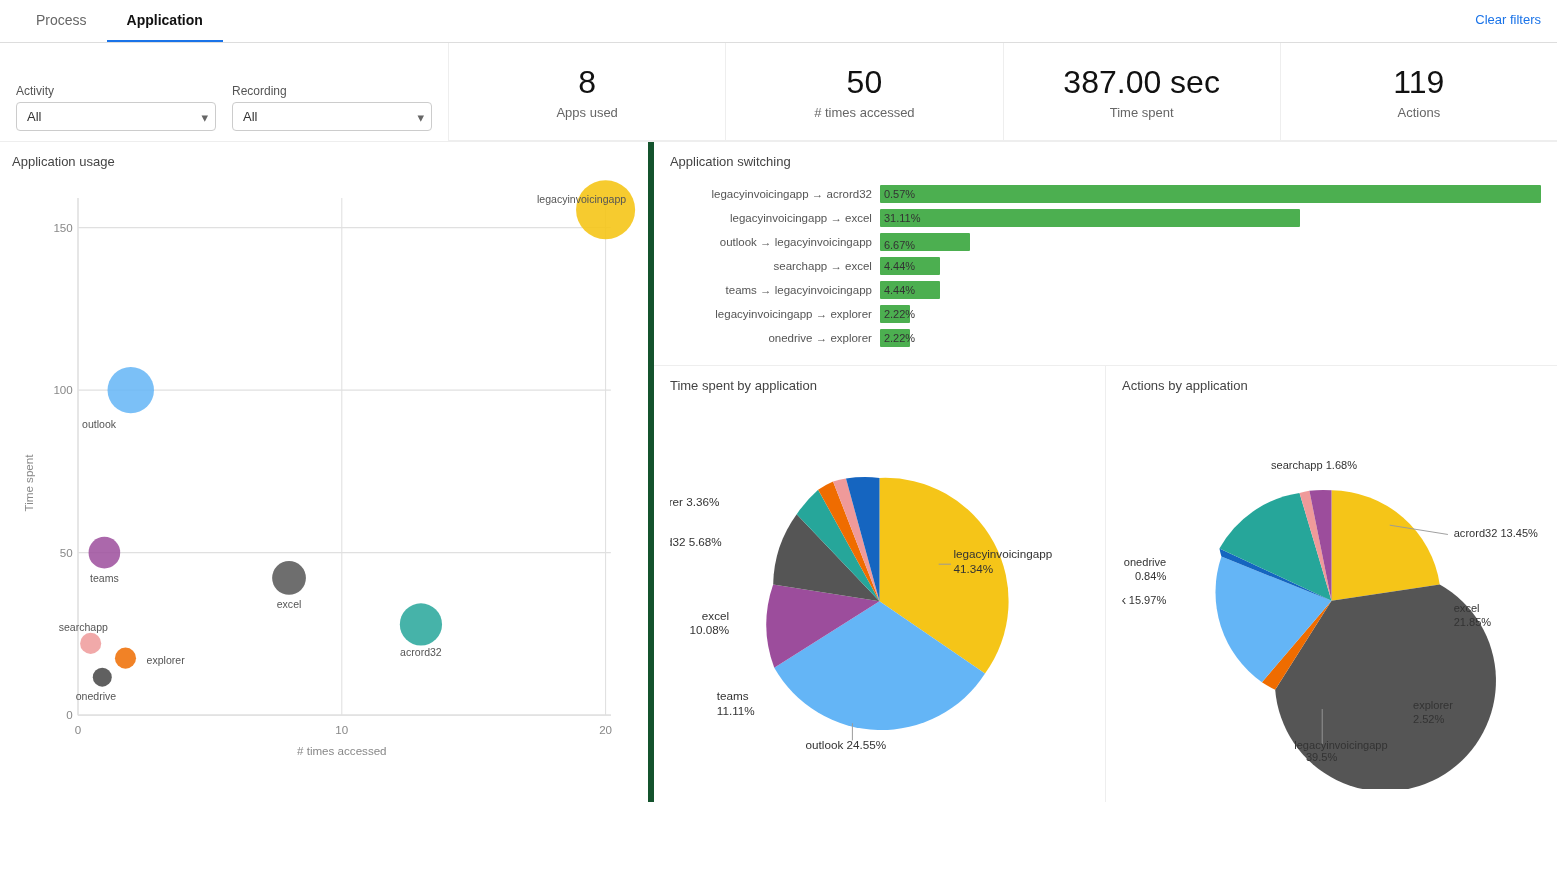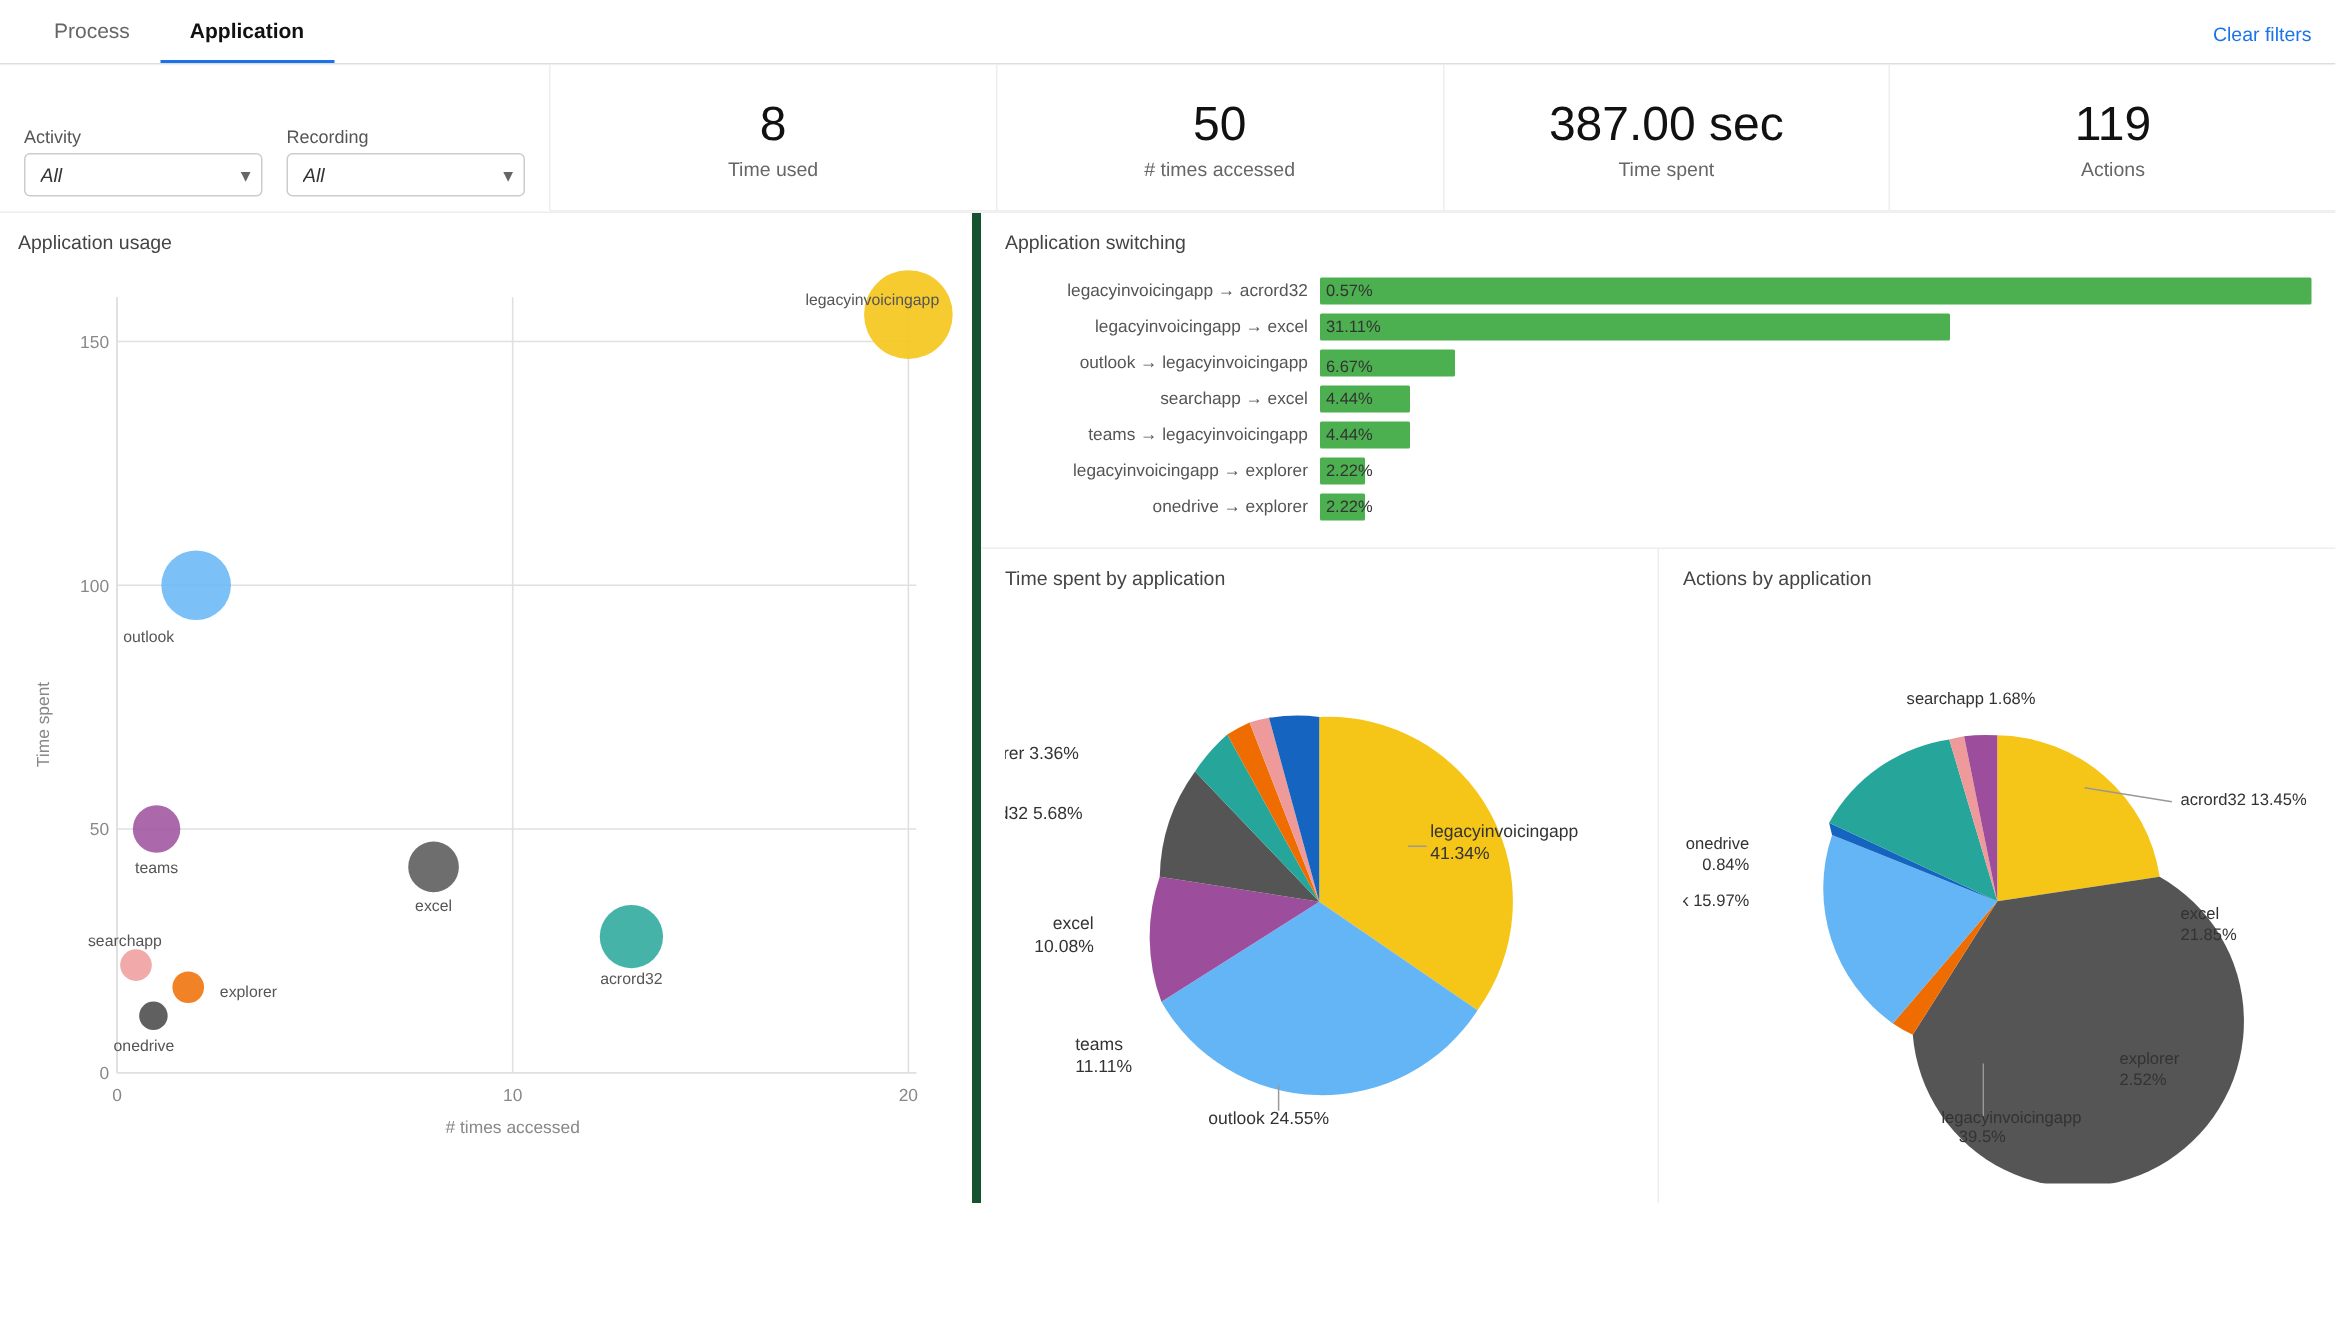--- a/index.html
+++ b/index.html
@@ -1,25 +1,25 @@
 <!DOCTYPE html>
 <html><head>
   <meta charset="utf-8">
   <style>
     * { box-sizing: border-box; margin: 0; padding: 0; }
     body { font-family: 'Segoe UI', Arial, sans-serif; background: #fff; color: #333; font-size: 13px; }
 
-    .top-tabs { display: flex; align-items: flex-end; border-bottom: 1px solid #ddd; padding: 0 16px; justify-content: space-between; }
+    .top-tabs { display: flex; align-items: flex-start; border-bottom: 1px solid #ddd; padding: 0 16px; justify-content: space-between; }
     .top-tabs .tabs { display: flex; }
     .tab { padding: 12px 20px; cursor: pointer; font-size: 14px; color: #666; }
     .tab.active { color: #111; font-weight: 600; border-bottom: 2px solid #1a73e8; }
     .clear-filters { color: #1a73e8; cursor: pointer; font-size: 13px; padding: 12px 0; }
     .filter-group { display: flex; flex-direction: column; gap: 4px; }
     .filter-label { font-size: 12px; color: #555; }
-    .filter-select { border: 1px solid #ccc; border-radius: 4px; padding: 6px 28px 6px 10px; font-size: 13px; color: #333; background: #fff; appearance: none; width: 159px; cursor: pointer; position: relative; font-style: italic; }
+    .filter-select { border: 1px solid #ccc; border-radius: 4px; padding: 6px 28px 6px 10px; font-size: 13px; color: #333; background: #fff; appearance: none; width: 200px; cursor: pointer; position: relative; }
     .select-wrapper { position: relative; display: inline-block; }
     .select-wrapper::after { content: '▾'; position: absolute; right: 8px; top: 50%; transform: translateY(-50%); pointer-events: none; color: #666; }
 
     .stats-row { display: flex; border-bottom: 1px solid #eee; }
     .stat-card { flex: 1; text-align: center; padding: 20px 16px; border-right: 1px solid #eee; }
     .stat-card:last-child { border-right: none; }
     .stat-value { font-size: 32px; font-weight: 300; color: #111; line-height: 1.2; }
     .stat-label { font-size: 13px; color: #666; margin-top: 4px; }
 
     .panel-title { font-size: 13px; color: #444; margin-bottom: 8px; }
@@ -57,21 +57,21 @@
         <select class="filter-select">
           <option>All</option>
         </select>
       </div>
     </div>
   </div>
 
   <div class="stats-row" style="flex:1;">
     <div class="stat-card">
       <div class="stat-value">8</div>
-      <div class="stat-label">Time used</div>
+      <div class="stat-label">Apps used</div>
     </div>
     <div class="stat-card">
       <div class="stat-value">50</div>
       <div class="stat-label"># times accessed</div>
     </div>
     <div class="stat-card">
       <div class="stat-value">387.00 sec</div>
       <div class="stat-label">Time spent</div>
     </div>
     <div class="stat-card">

